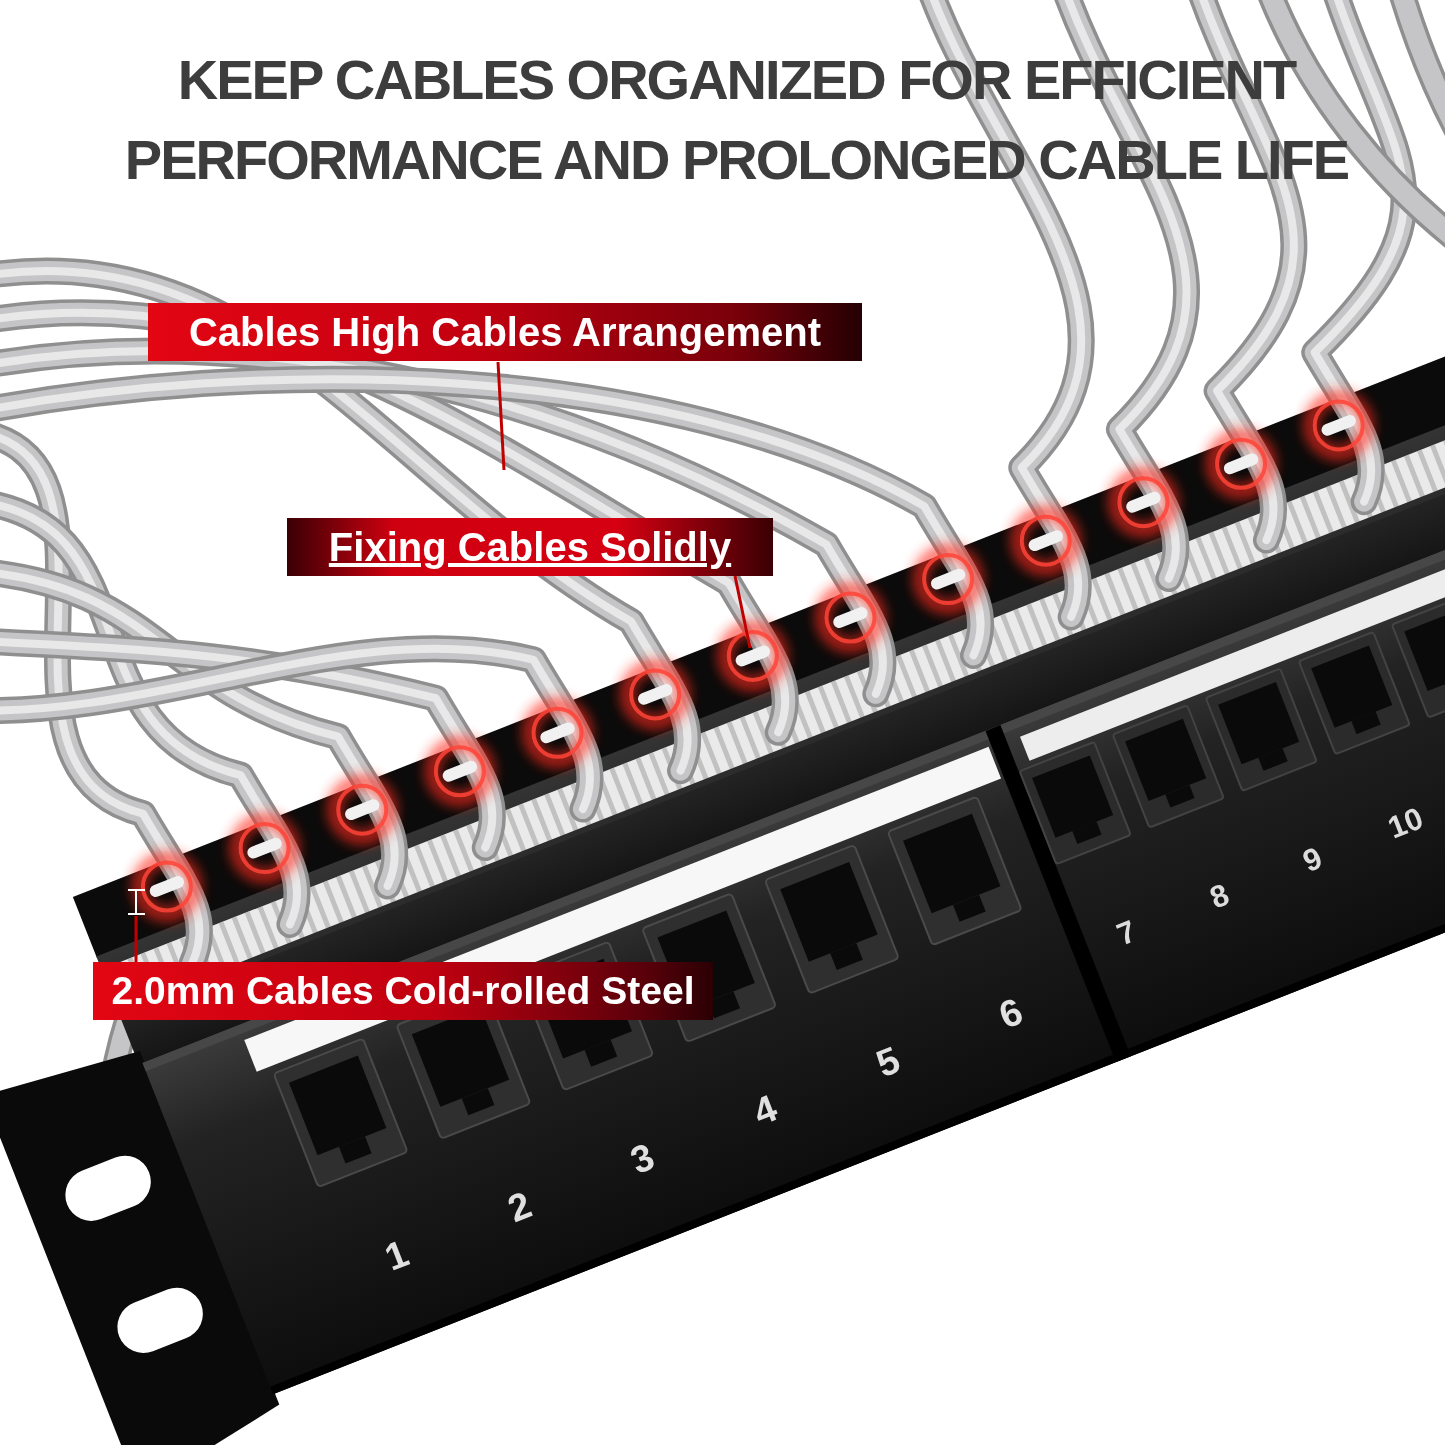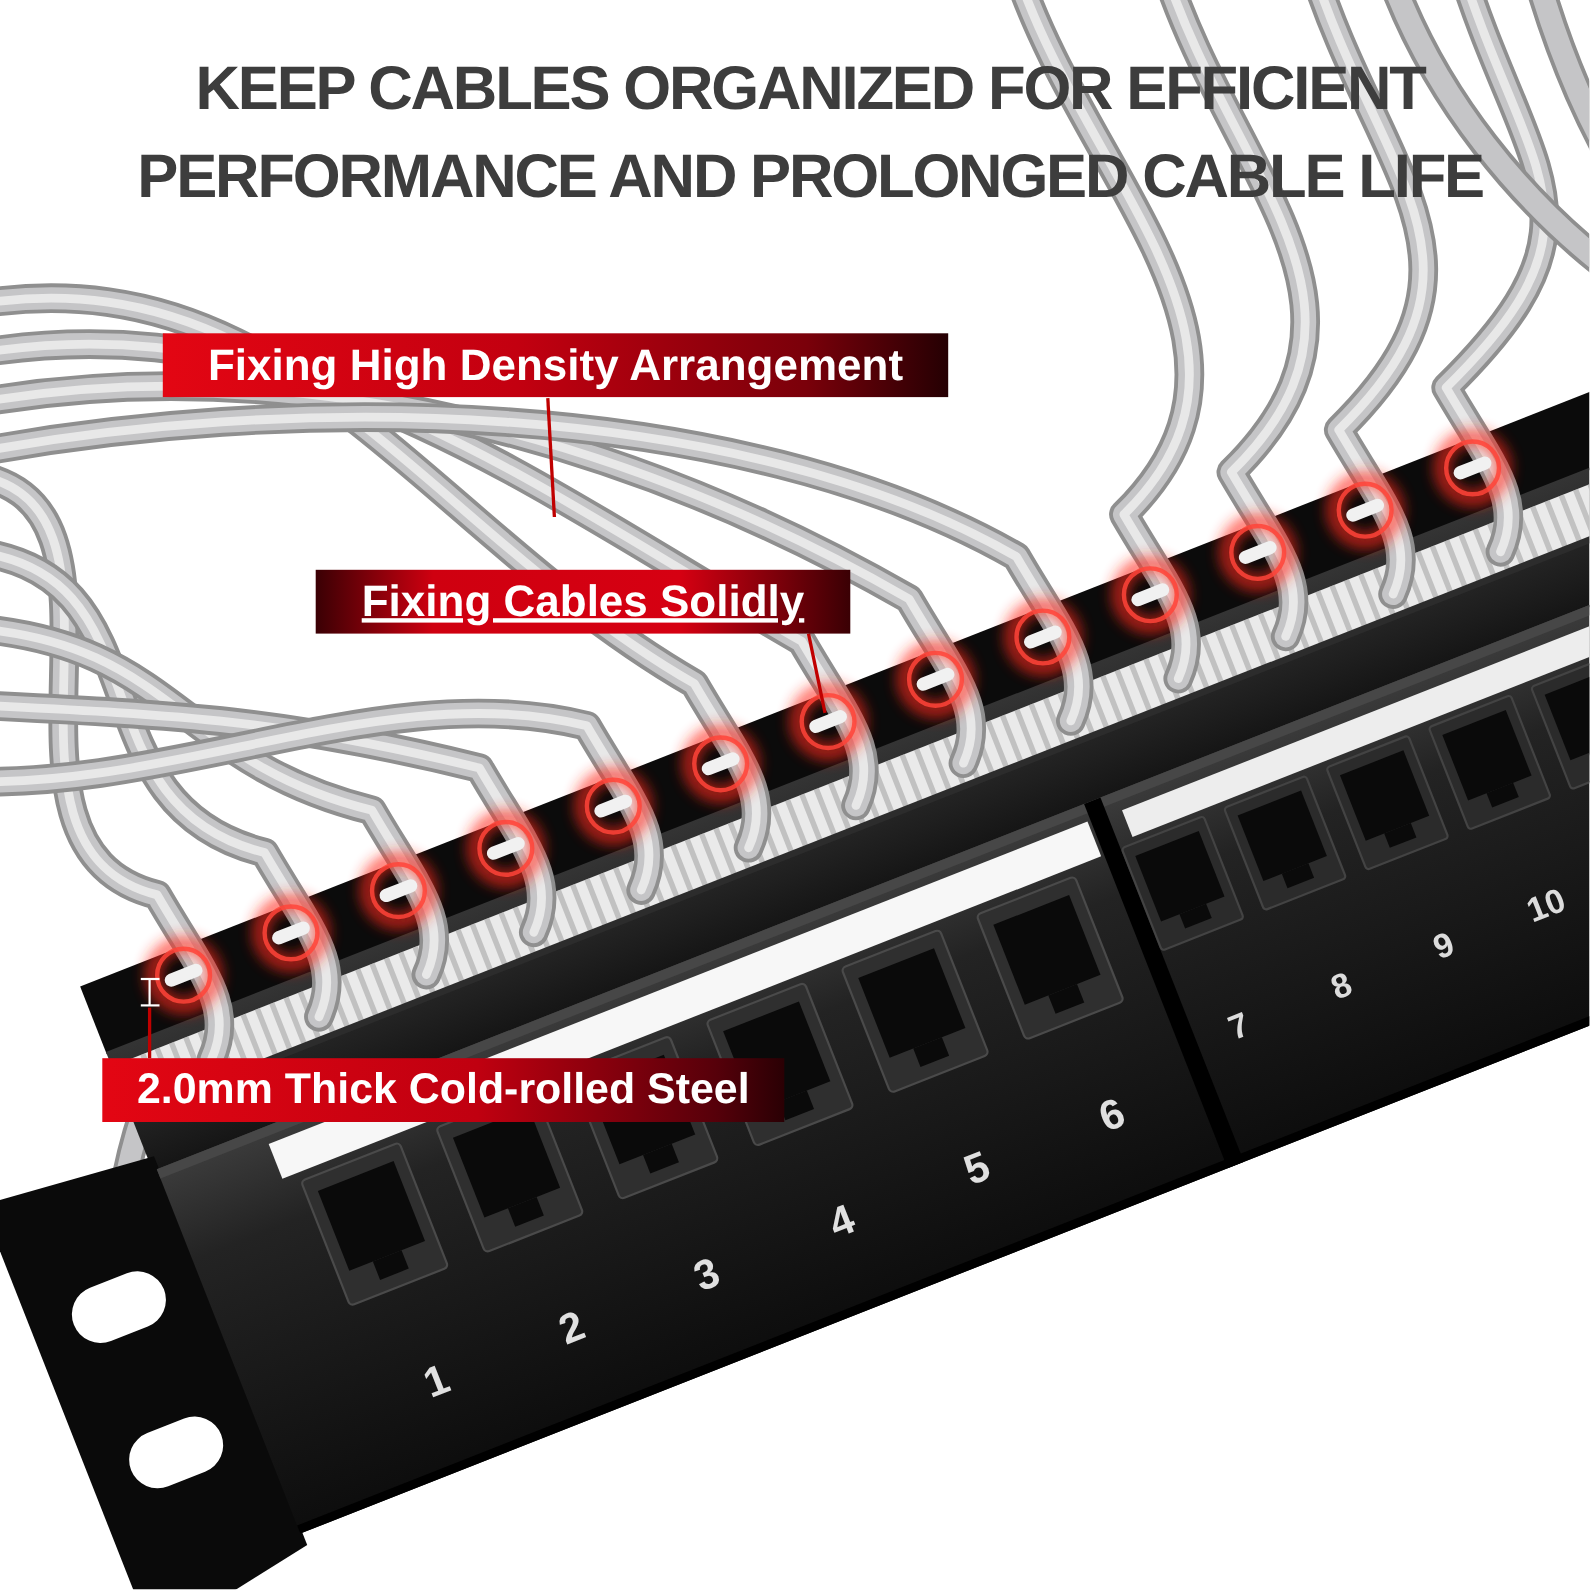--- a/index.html
+++ b/index.html
@@ -262,22 +262,22 @@
     <line x1="128" y1="914" x2="145" y2="914"></line>
   </g>
 </svg>
 
 <div class="heading">
   <div>KEEP CABLES ORGANIZED FOR EFFICIENT</div>
   <div>PERFORMANCE AND PROLONGED CABLE LIFE</div>
 </div>
 
 <div class="callout c1">
-  <span>Fixing High Density Arrangement</span>
+  <span>Cables High Cables Arrangement</span>
 </div>
 <div class="callout c2">
   <span>Fixing Cables Solidly</span>
 </div>
 <div class="callout c3">
-  <span>2.0mm Thick Cold-rolled Steel</span>
+  <span>2.0mm Cables Cold-rolled Steel</span>
 </div>
 
 </div>
 
 </body></html>

